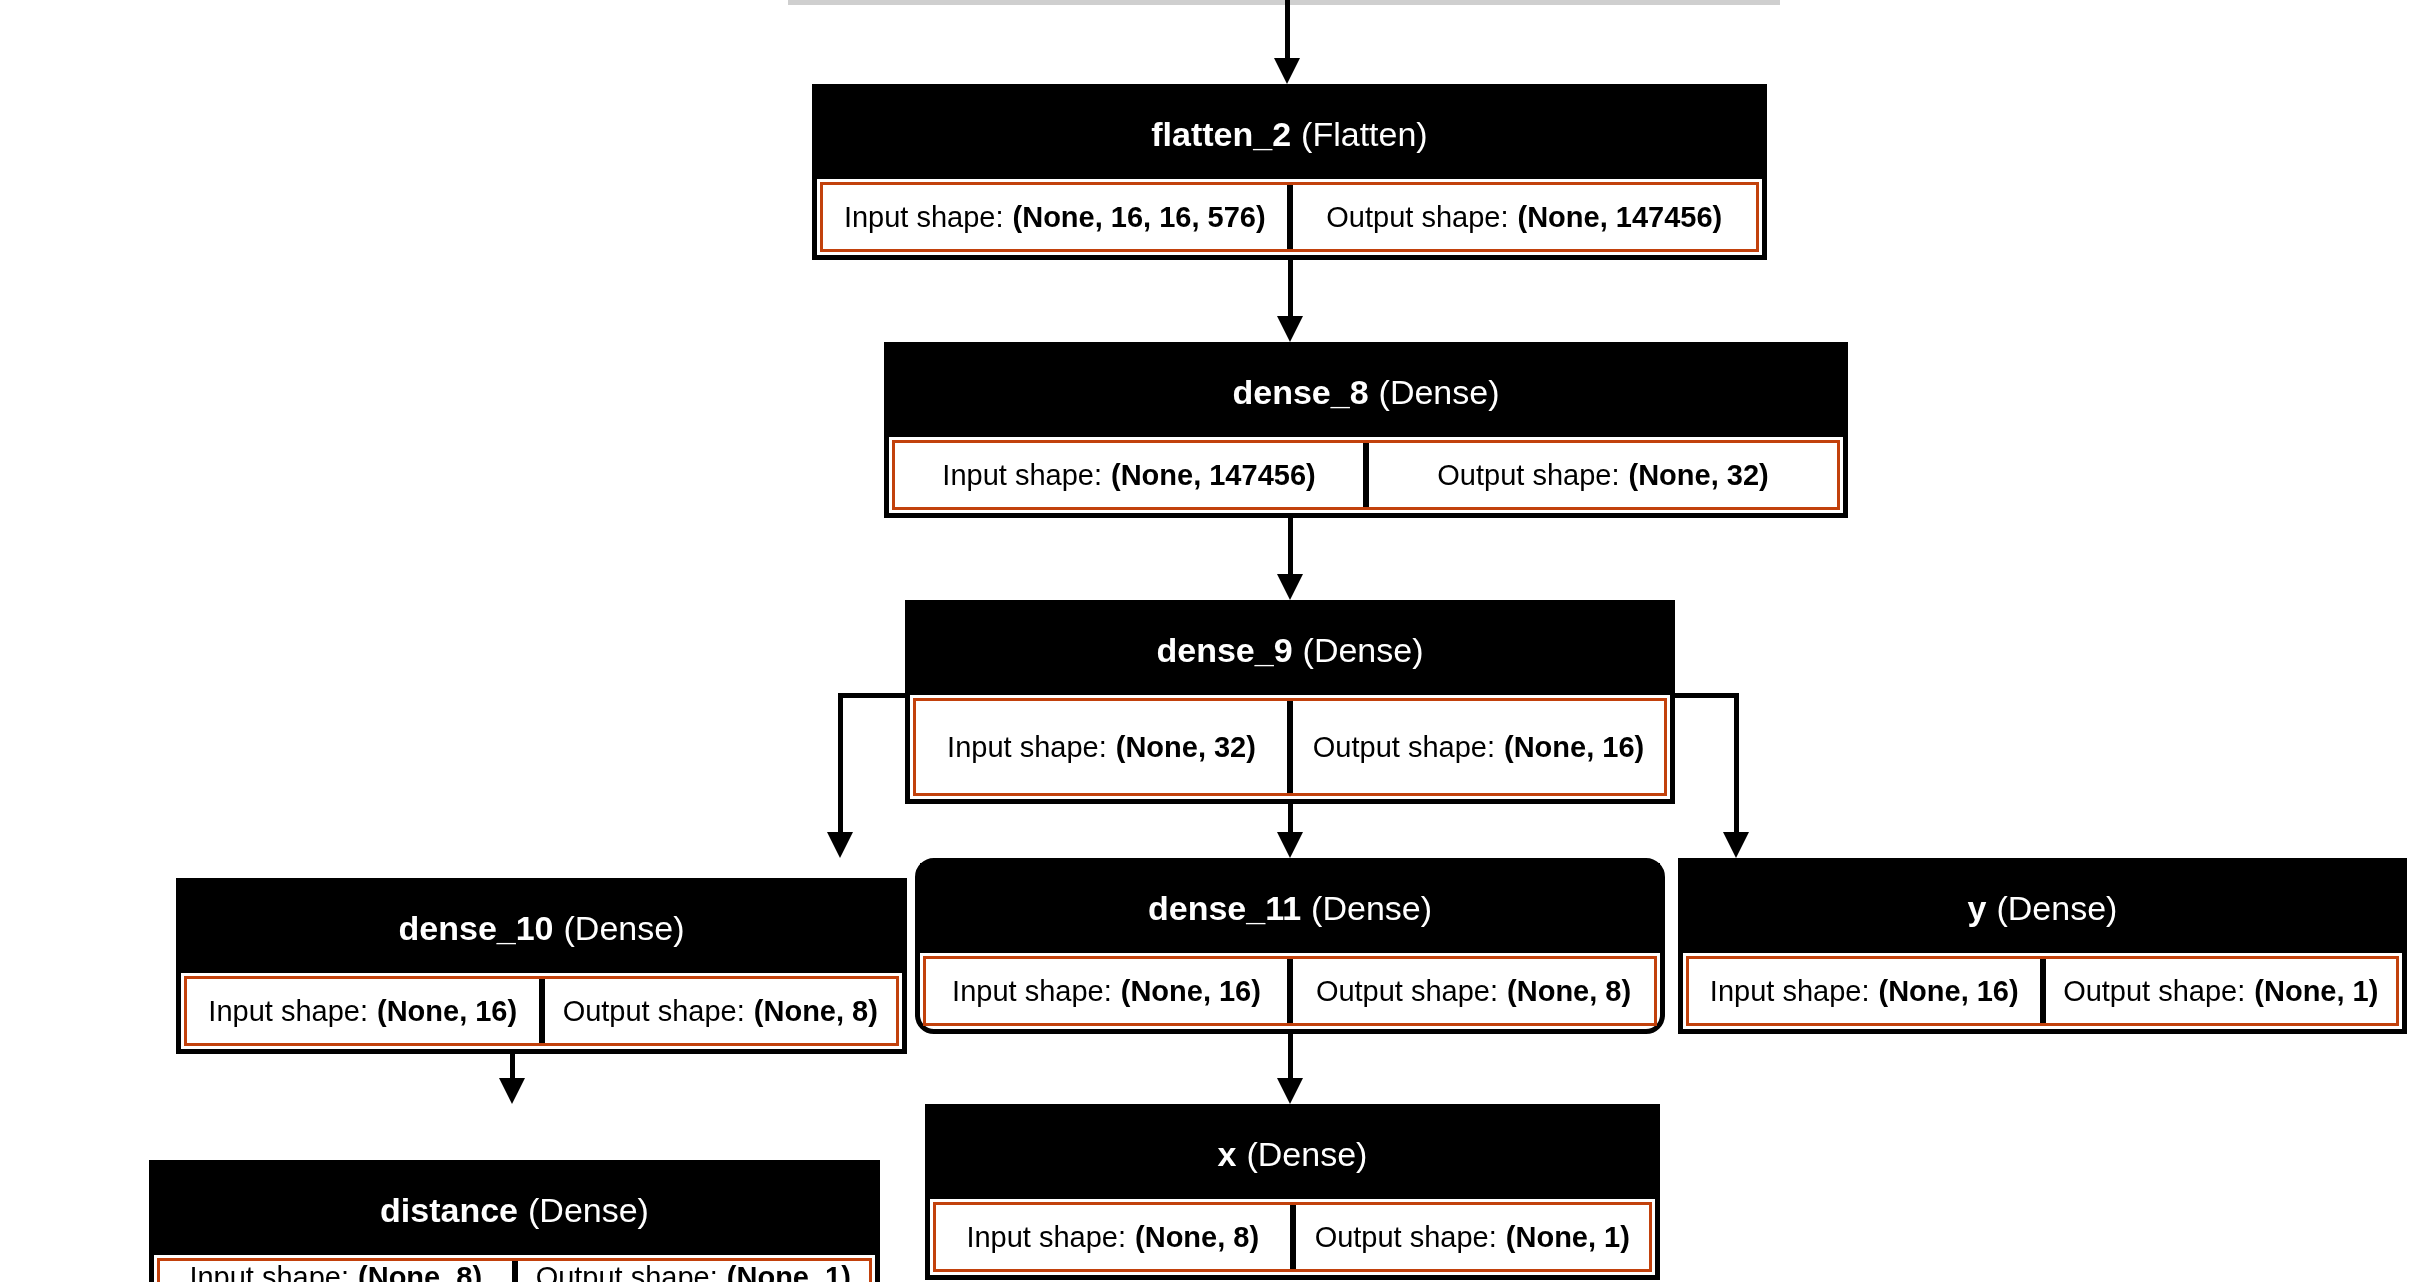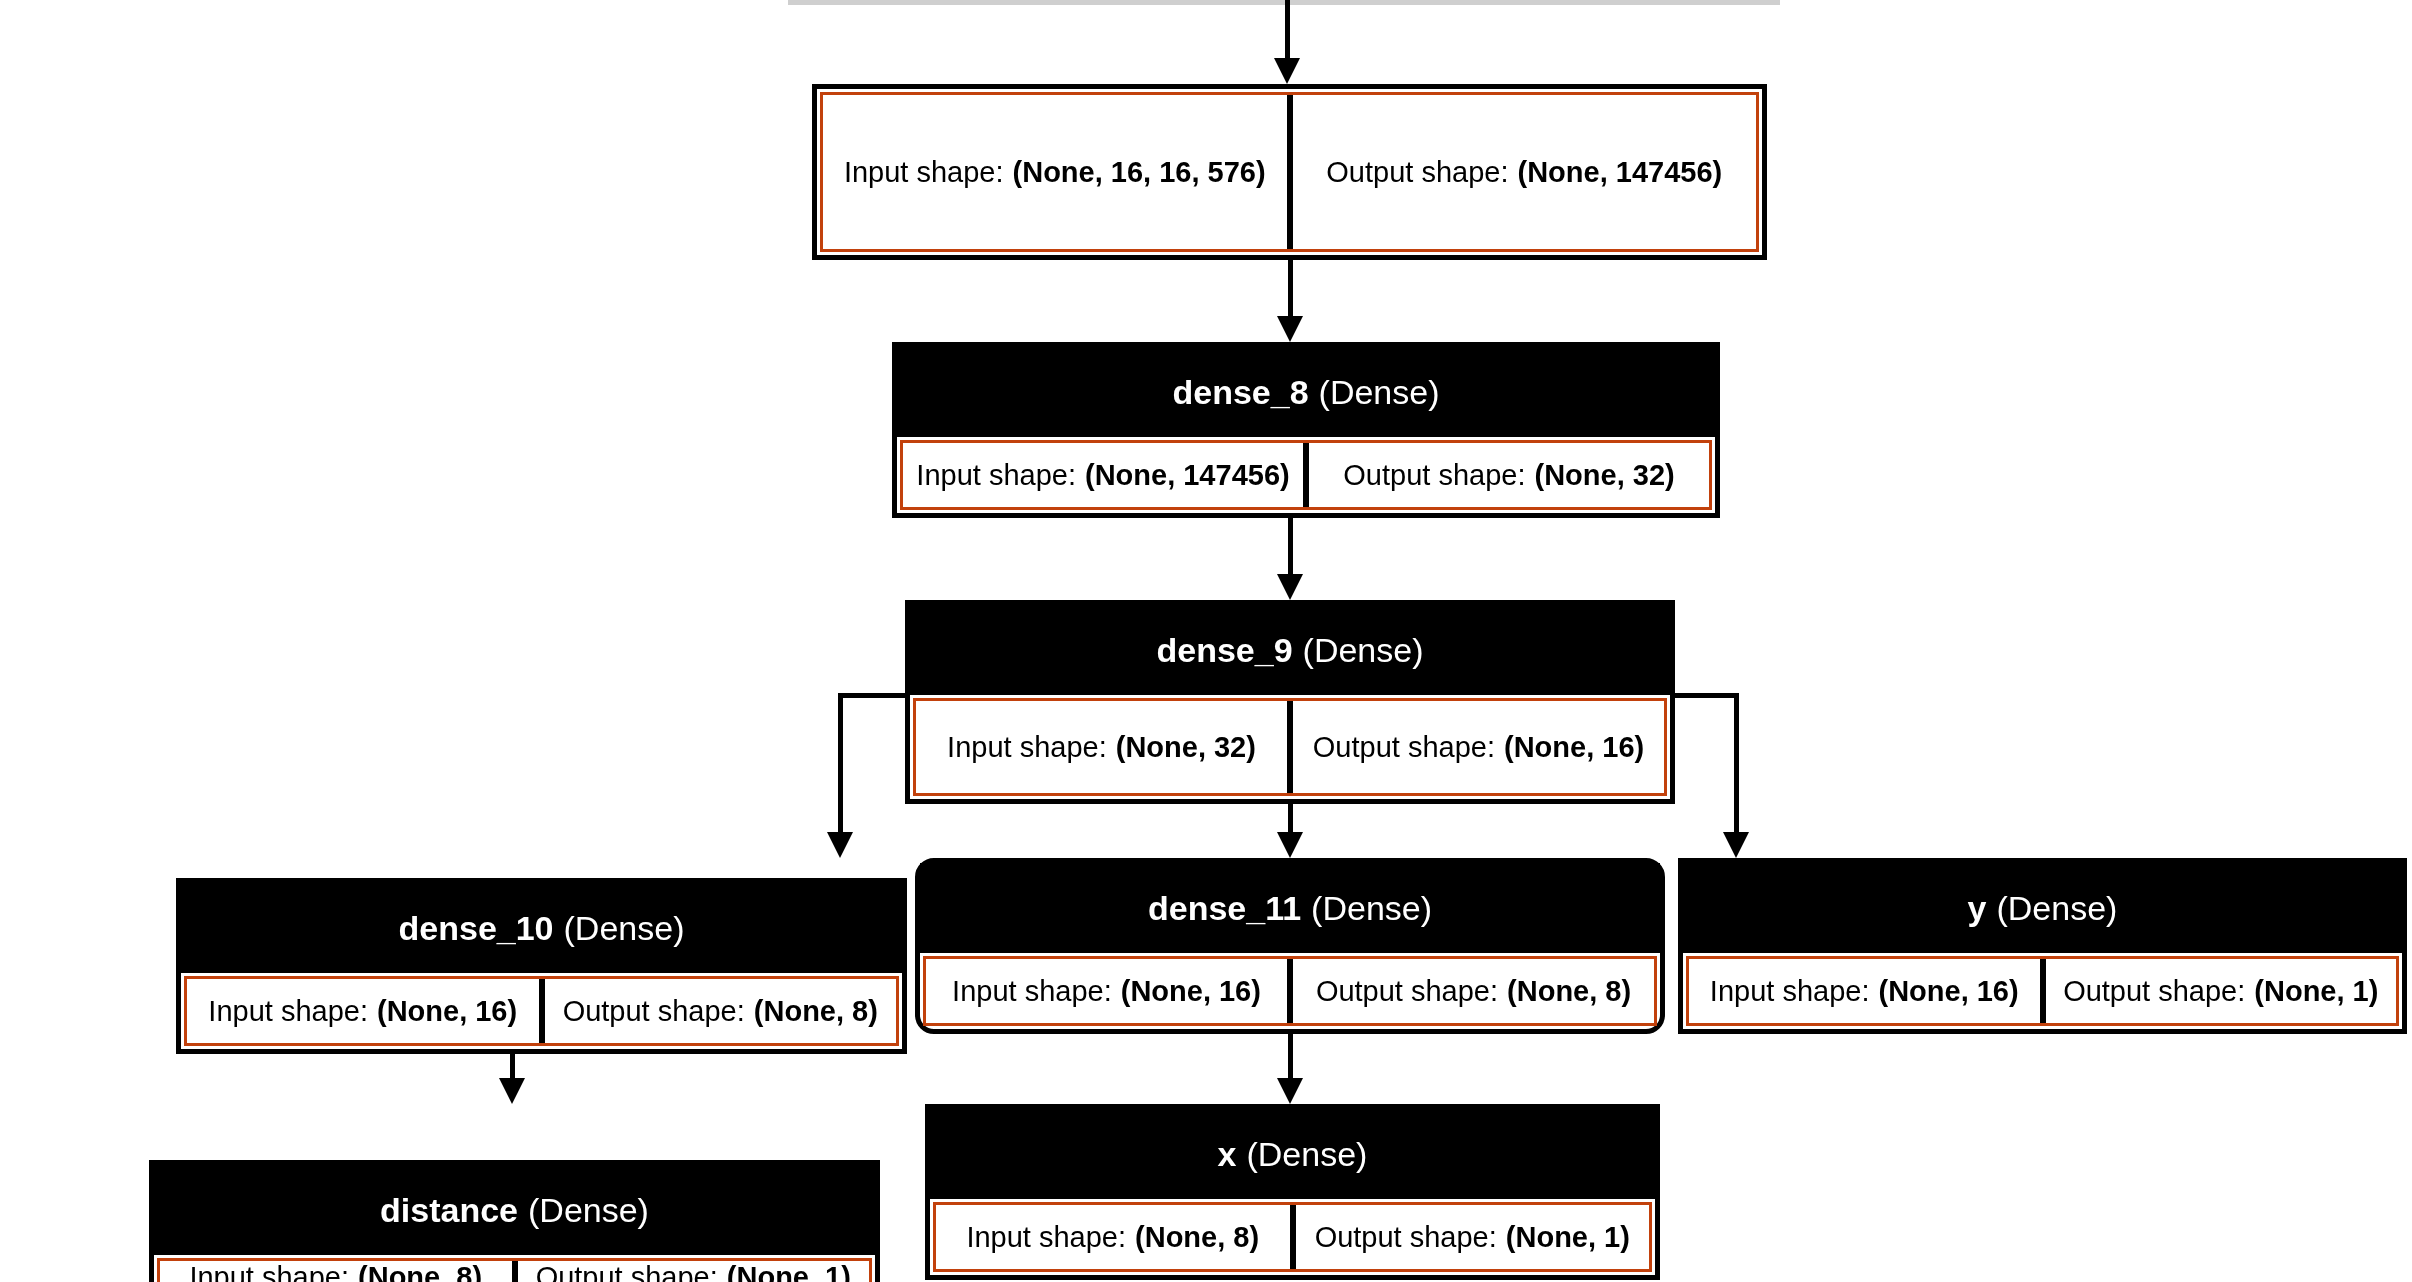--- a/index.html
+++ b/index.html
@@ -81,33 +81,37 @@
     <div class="shaft" style="left:510px;top:1034px;width:5px;height:44px;"></div>
     <div class="head" style="left:499px;top:1078px;"></div>
   </div>
 
   <div>
     <div class="shaft" style="left:1288px;top:1034px;width:5px;height:44px;"></div>
     <div class="head" style="left:1277px;top:1078px;"></div>
   </div>
 
   <div class="node" style="left:812px;top:84px;width:955px;height:176px;">
+    <div class="hdr">
+      <span class="nm">flatten_2</span>
+      <span class="tp">(Flatten)</span>
+    </div>
     <div class="nbody">
       <div class="cell in">
         <span>Input shape:</span>
         <span class="val">(None, 16, 16, 576)</span>
       </div>
       <div class="cell">
         <span>Output shape:</span>
         <span class="val">(None, 147456)</span>
       </div>
     </div>
   </div>
 
-  <div class="node" style="left:884px;top:342px;width:828px;height:176px;margin-left:8px;">
+  <div class="node" style="left:884px;top:342px;width:964px;height:176px;">
     <div class="hdr">
       <span class="nm">dense_8</span>
       <span class="tp">(Dense)</span>
     </div>
     <div class="nbody">
       <div class="cell in">
         <span>Input shape:</span>
         <span class="val">(None, 147456)</span>
       </div>
       <div class="cell">

